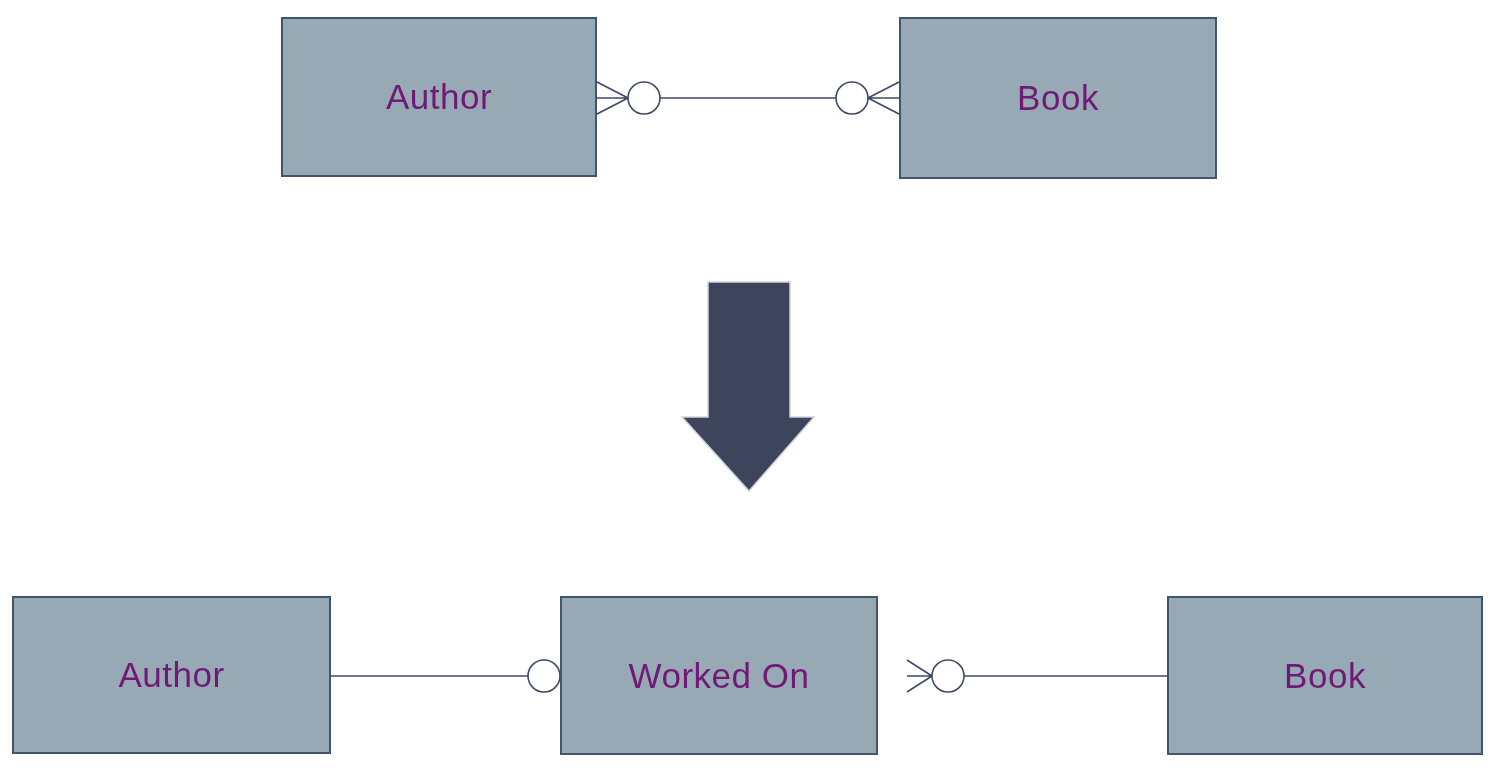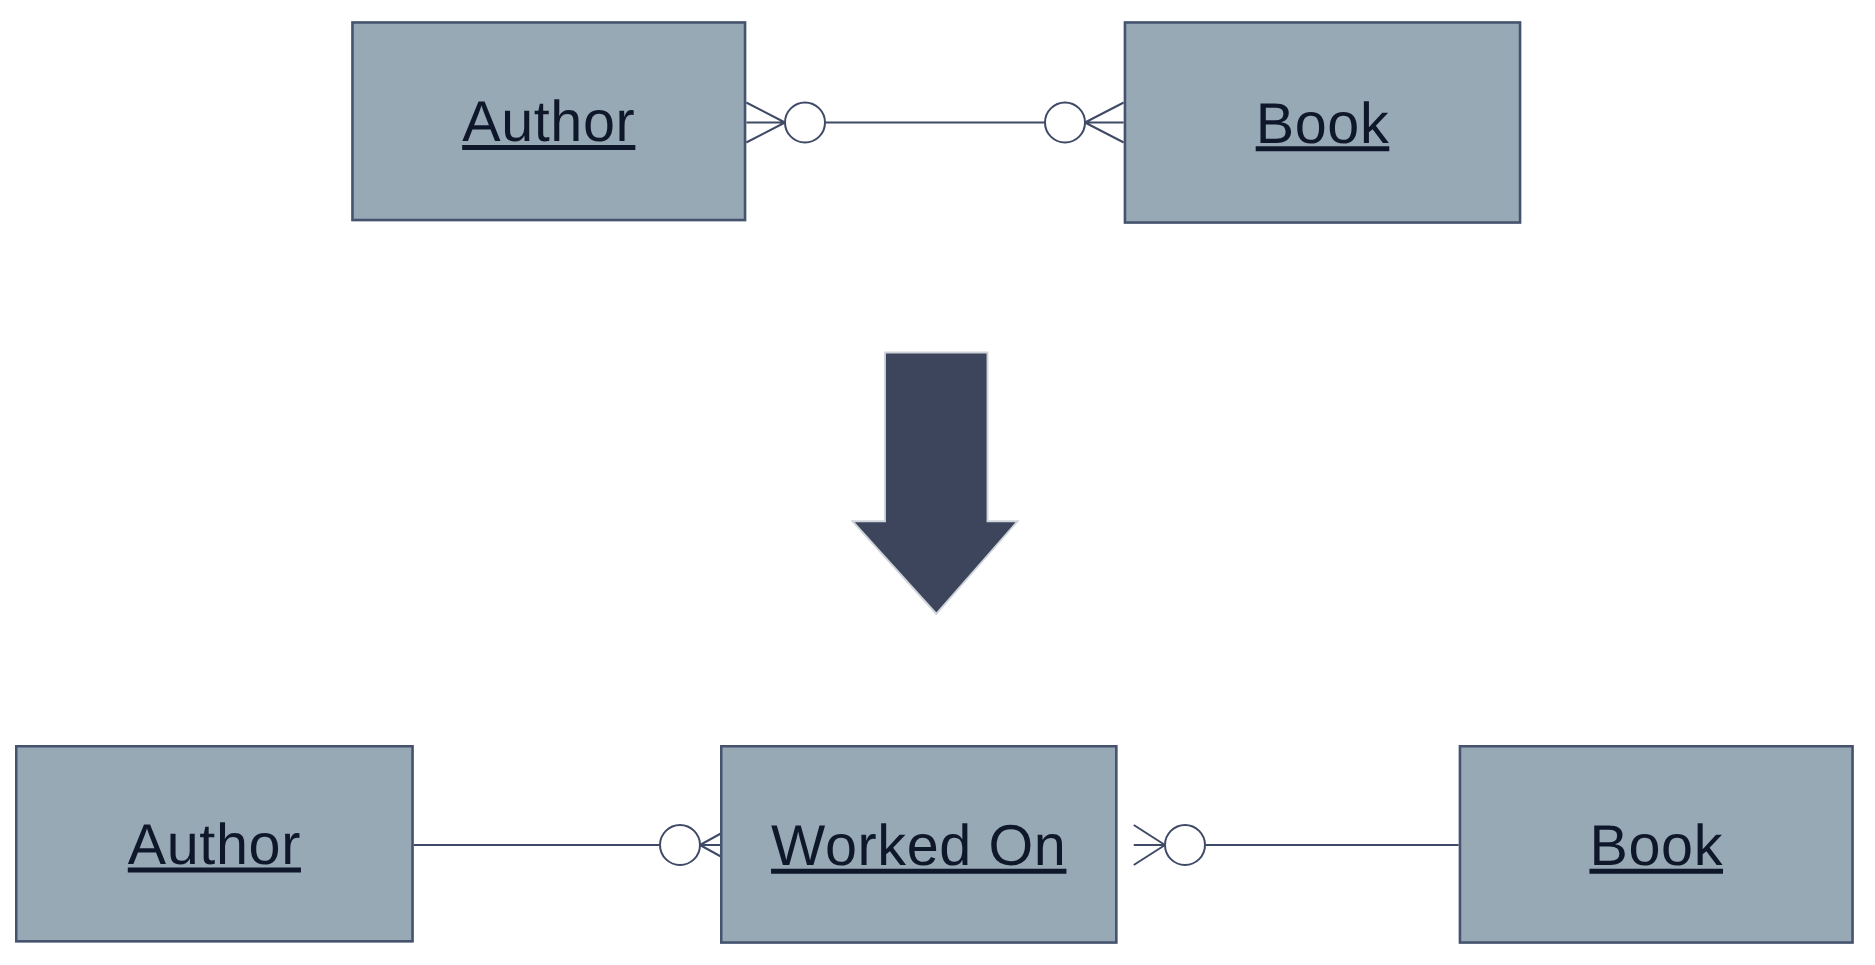--- a/index.html
+++ b/index.html
@@ -25,33 +25,32 @@
   .entity {
     position: absolute;
     box-sizing: border-box;
     background: #98a9b6;
     border: 2px solid #46536e;
     display: flex;
     align-items: center;
     justify-content: center;
   }
   .entity-label {
-    font-size: 46px;
-    color: #0f172a;
+    font-size: 35px;
+    color: #701a75;
     letter-spacing: 0.5px;
     white-space: nowrap;
     user-select: none;
-    text-decoration: underline;
   }
   
   .e-author-top  { left: 281px;  top: 17px;  width: 316px; height: 160px; }
   .e-book-top    { left: 899px;  top: 17px;  width: 318px; height: 162px; }
   
   .e-author-bot  { left: 12px;   top: 596px; width: 319px; height: 158px; }
-  .e-workedon    { left: 576px;  top: 596px; width: 318px; height: 159px; }
+  .e-workedon    { left: 560px;  top: 596px; width: 318px; height: 159px; }
   .e-book-bot    { left: 1167px; top: 596px; width: 316px; height: 159px; }
 
   .connector-stroke {
     stroke: #3e4a66;
     stroke-width: 1.6;
     fill: none;
   }
   .optional-circle {
     stroke: #3e4a66;
     stroke-width: 1.6;

